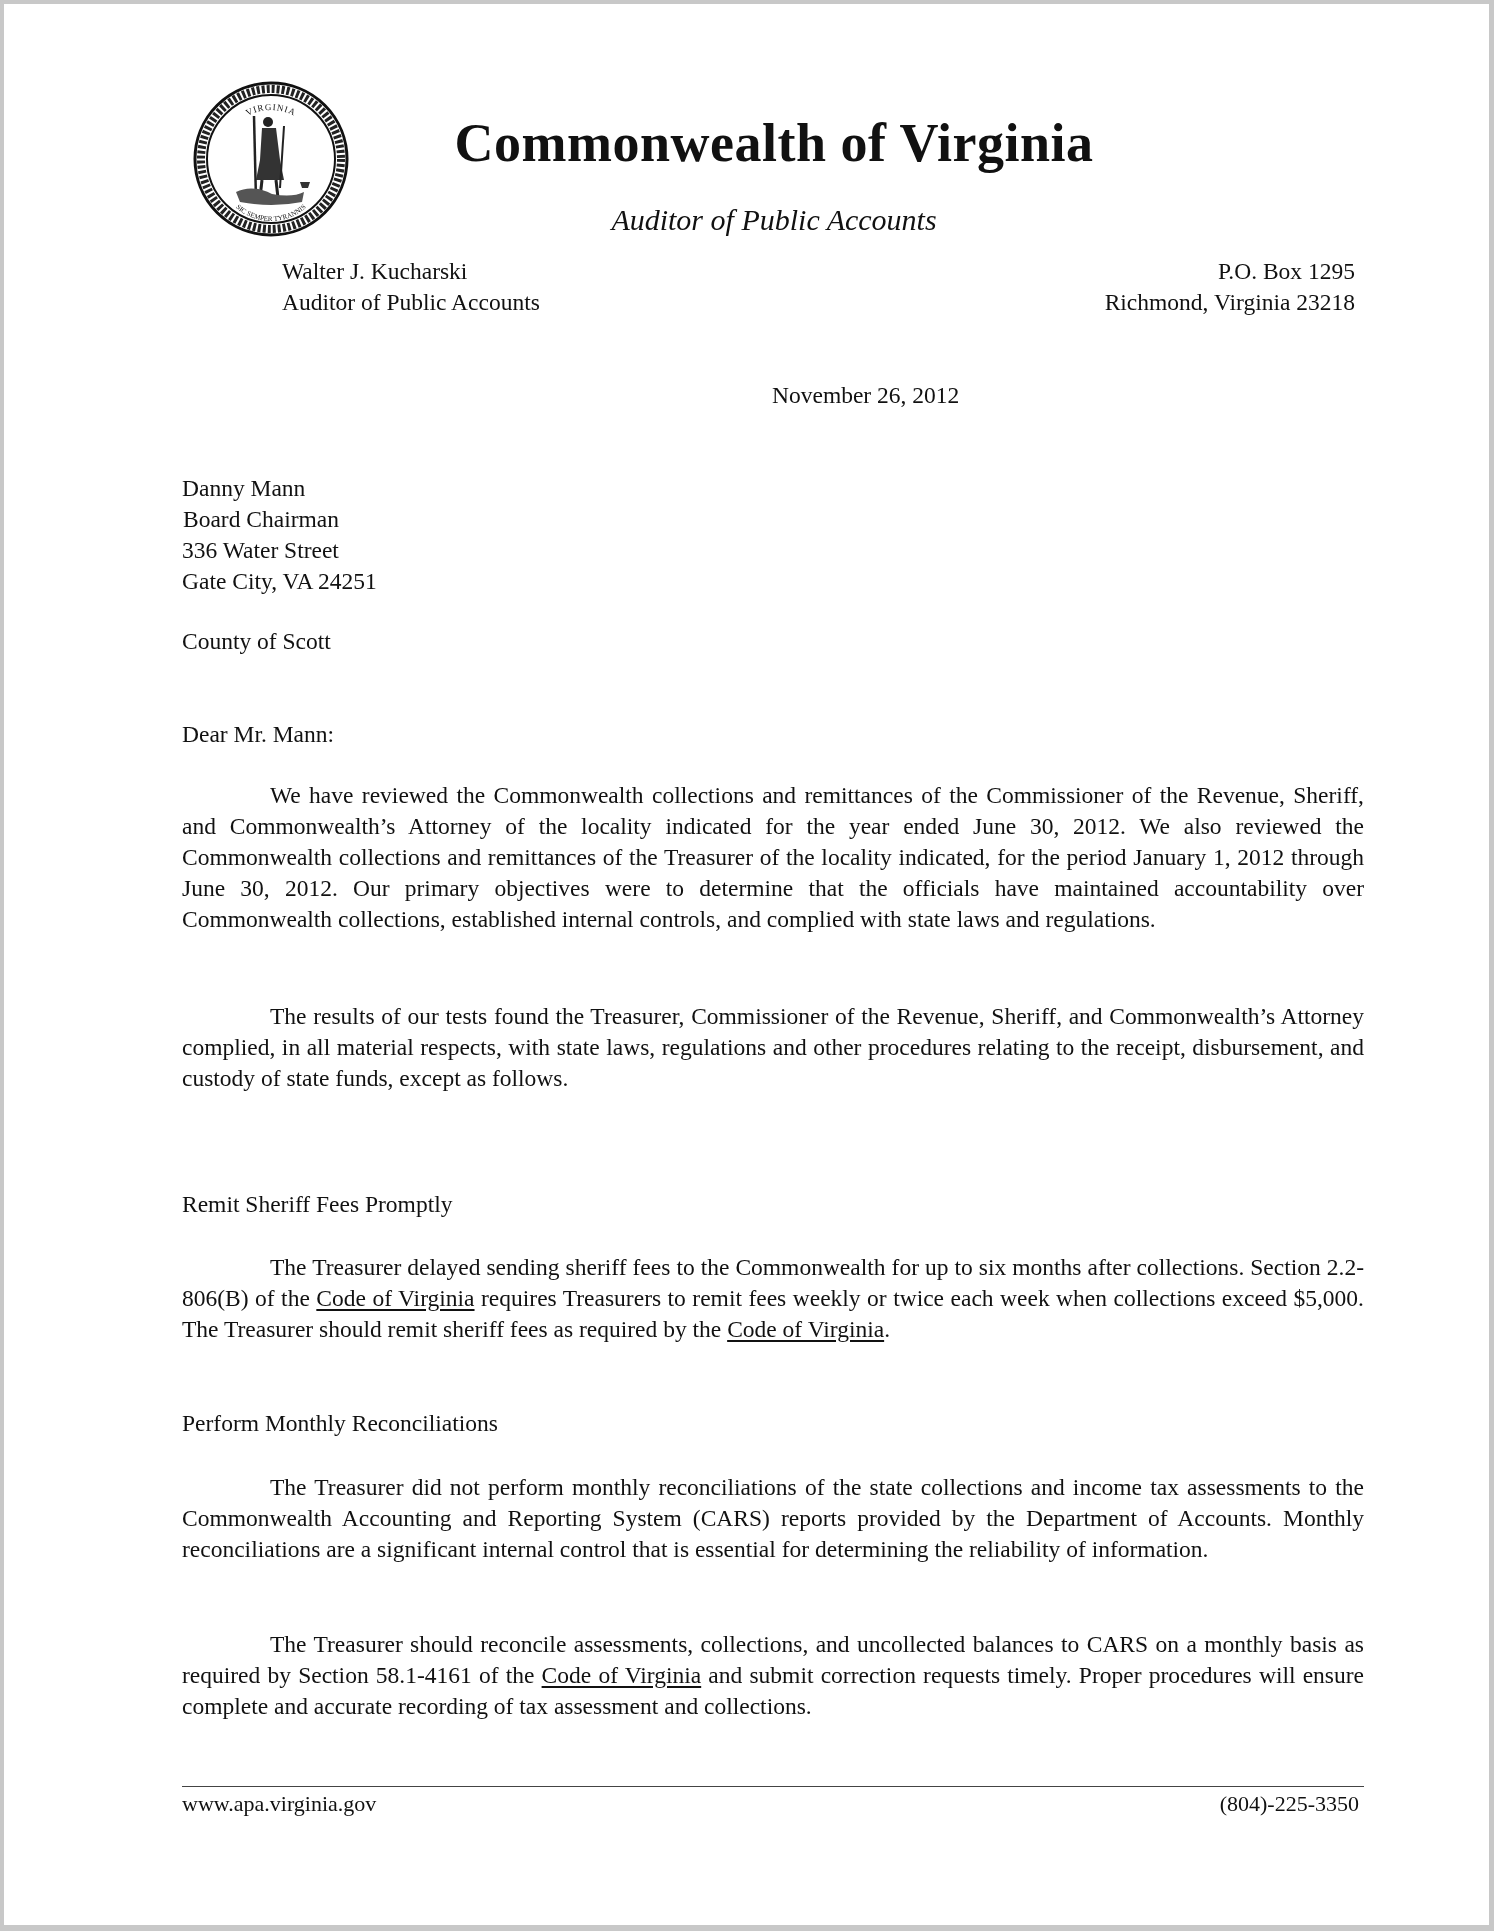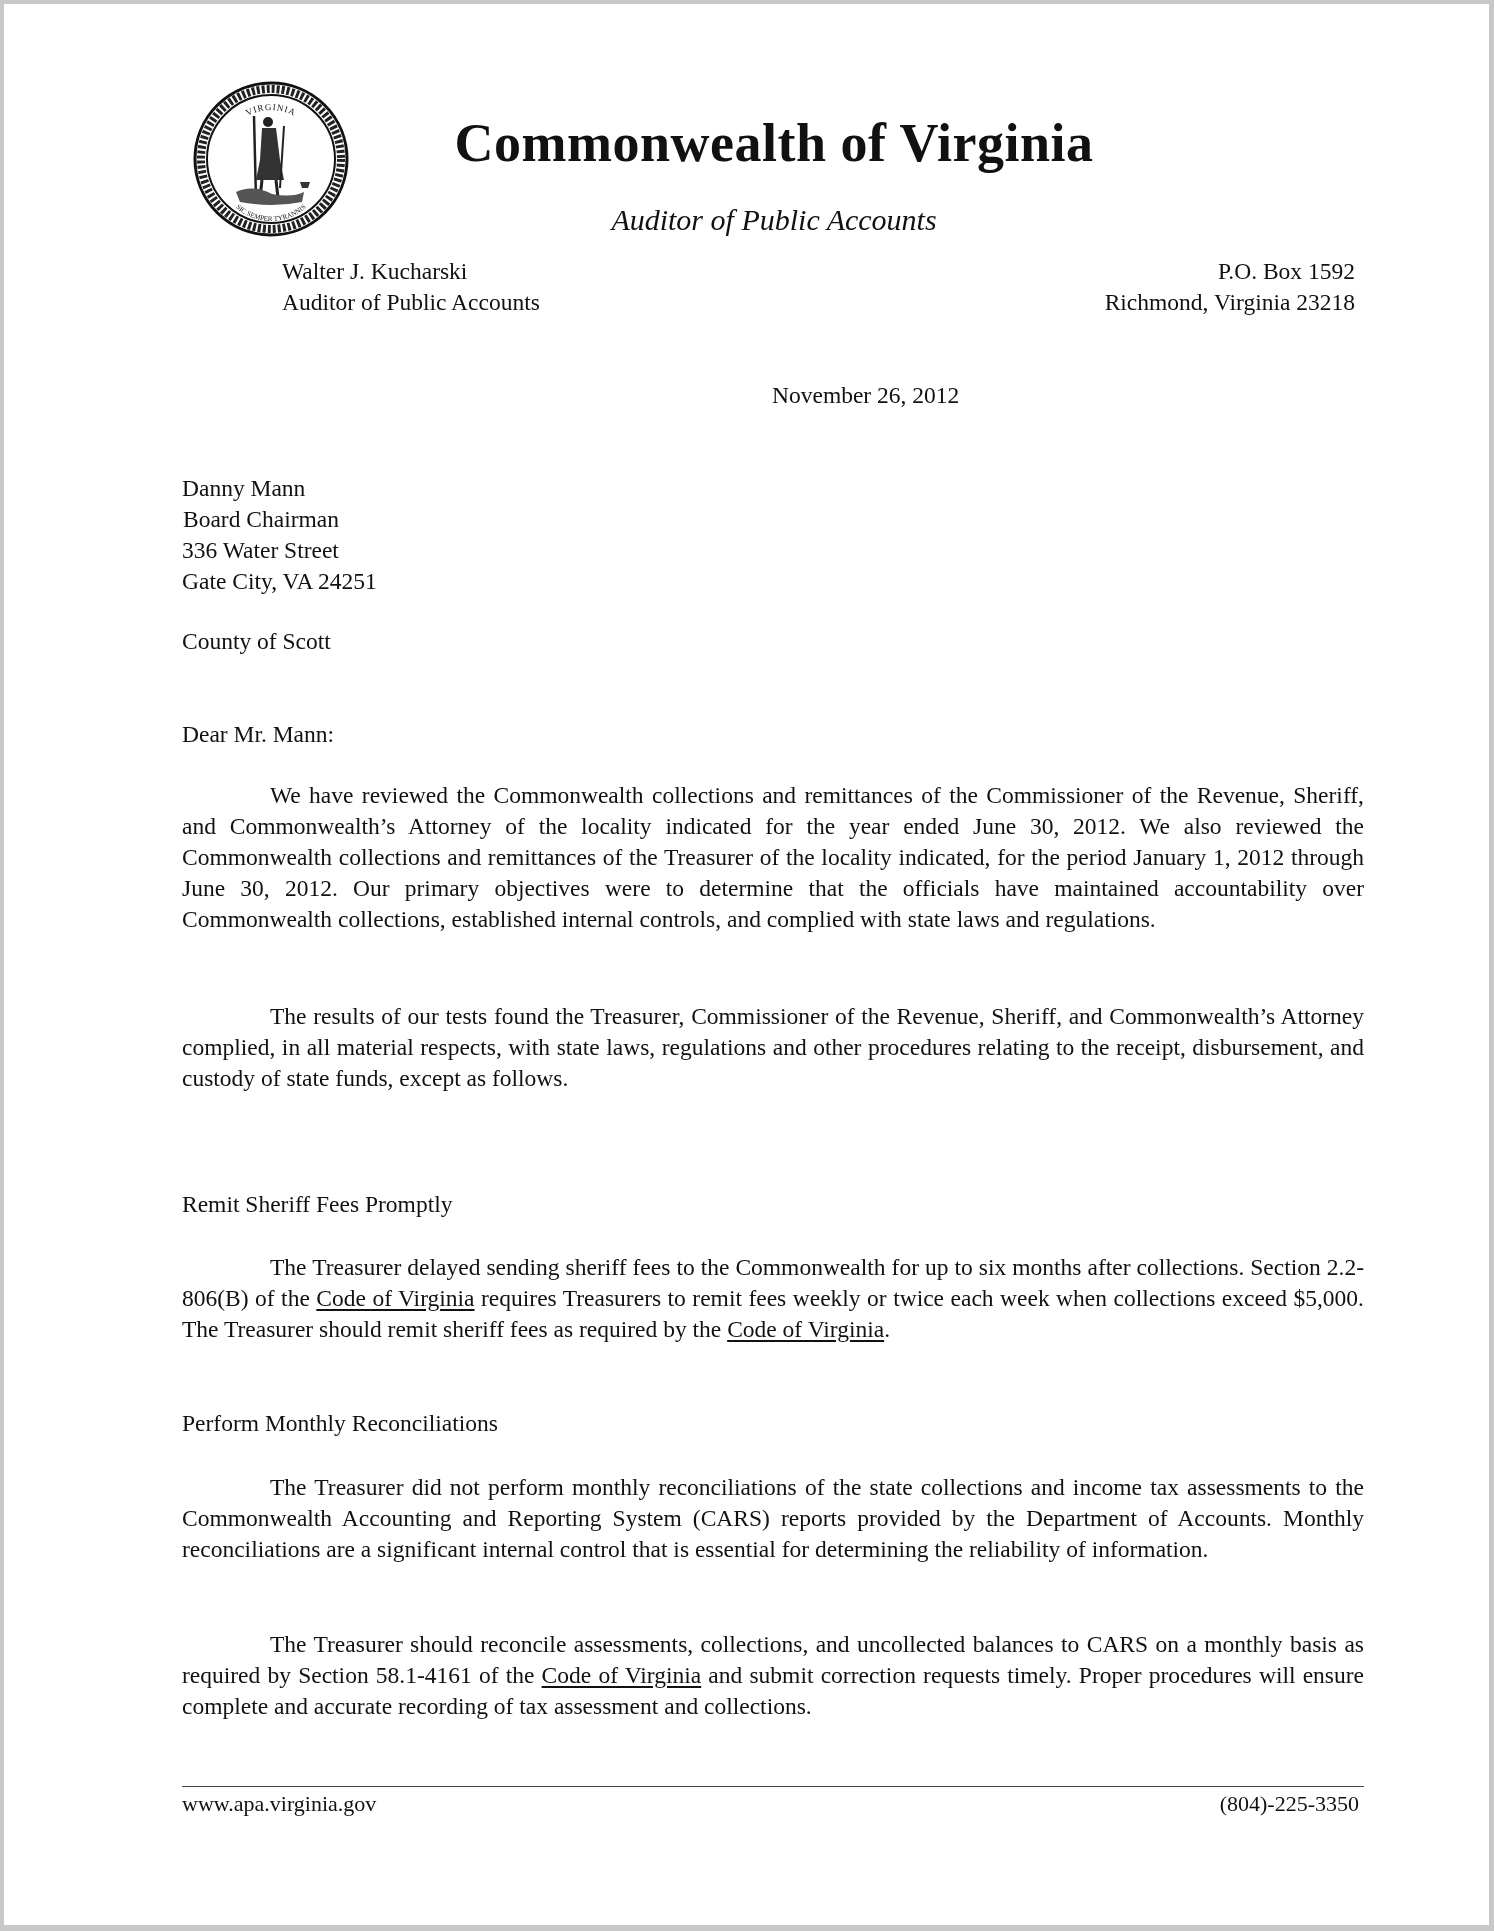--- a/index.html
+++ b/index.html
@@ -111,21 +111,21 @@
 
     <path d="M44 112 Q60 104 80 114 Q100 118 112 112 L110 122 Q80 128 48 122 Z" fill="#555"></path>
     <path d="M108 102 L118 102 L116 108 L110 108 Z" fill="#333"></path>
   </svg>
 
   <div class="title">Commonwealth of Virginia</div>
   <div class="subtitle">Auditor of Public Accounts</div>
 
   <div class="text left-col" style="top:252px;">Walter J. Kucharski</div>
   <div class="text left-col" style="top:283px;">Auditor of Public Accounts</div>
-  <div class="text right-col" style="top:252px;">P.O. Box 1592</div>
+  <div class="text right-col" style="top:252px;">P.O. Box 1295</div>
   <div class="text right-col" style="top:283px;">Richmond, Virginia 23218</div>
 
   <div class="text" style="top:376px; left:768px;">November 26, 2012</div>
 
   <div class="text" style="top:469px; left:178px;">Danny Mann</div>
   <div class="text" style="top:500px; left:179px;">Board Chairman</div>
   <div class="text" style="top:531px; left:178px;">336 Water Street</div>
   <div class="text" style="top:562px; left:178px;">Gate City, VA  24251</div>
 
   <div class="text" style="top:622px; left:178px;">County of Scott</div>

